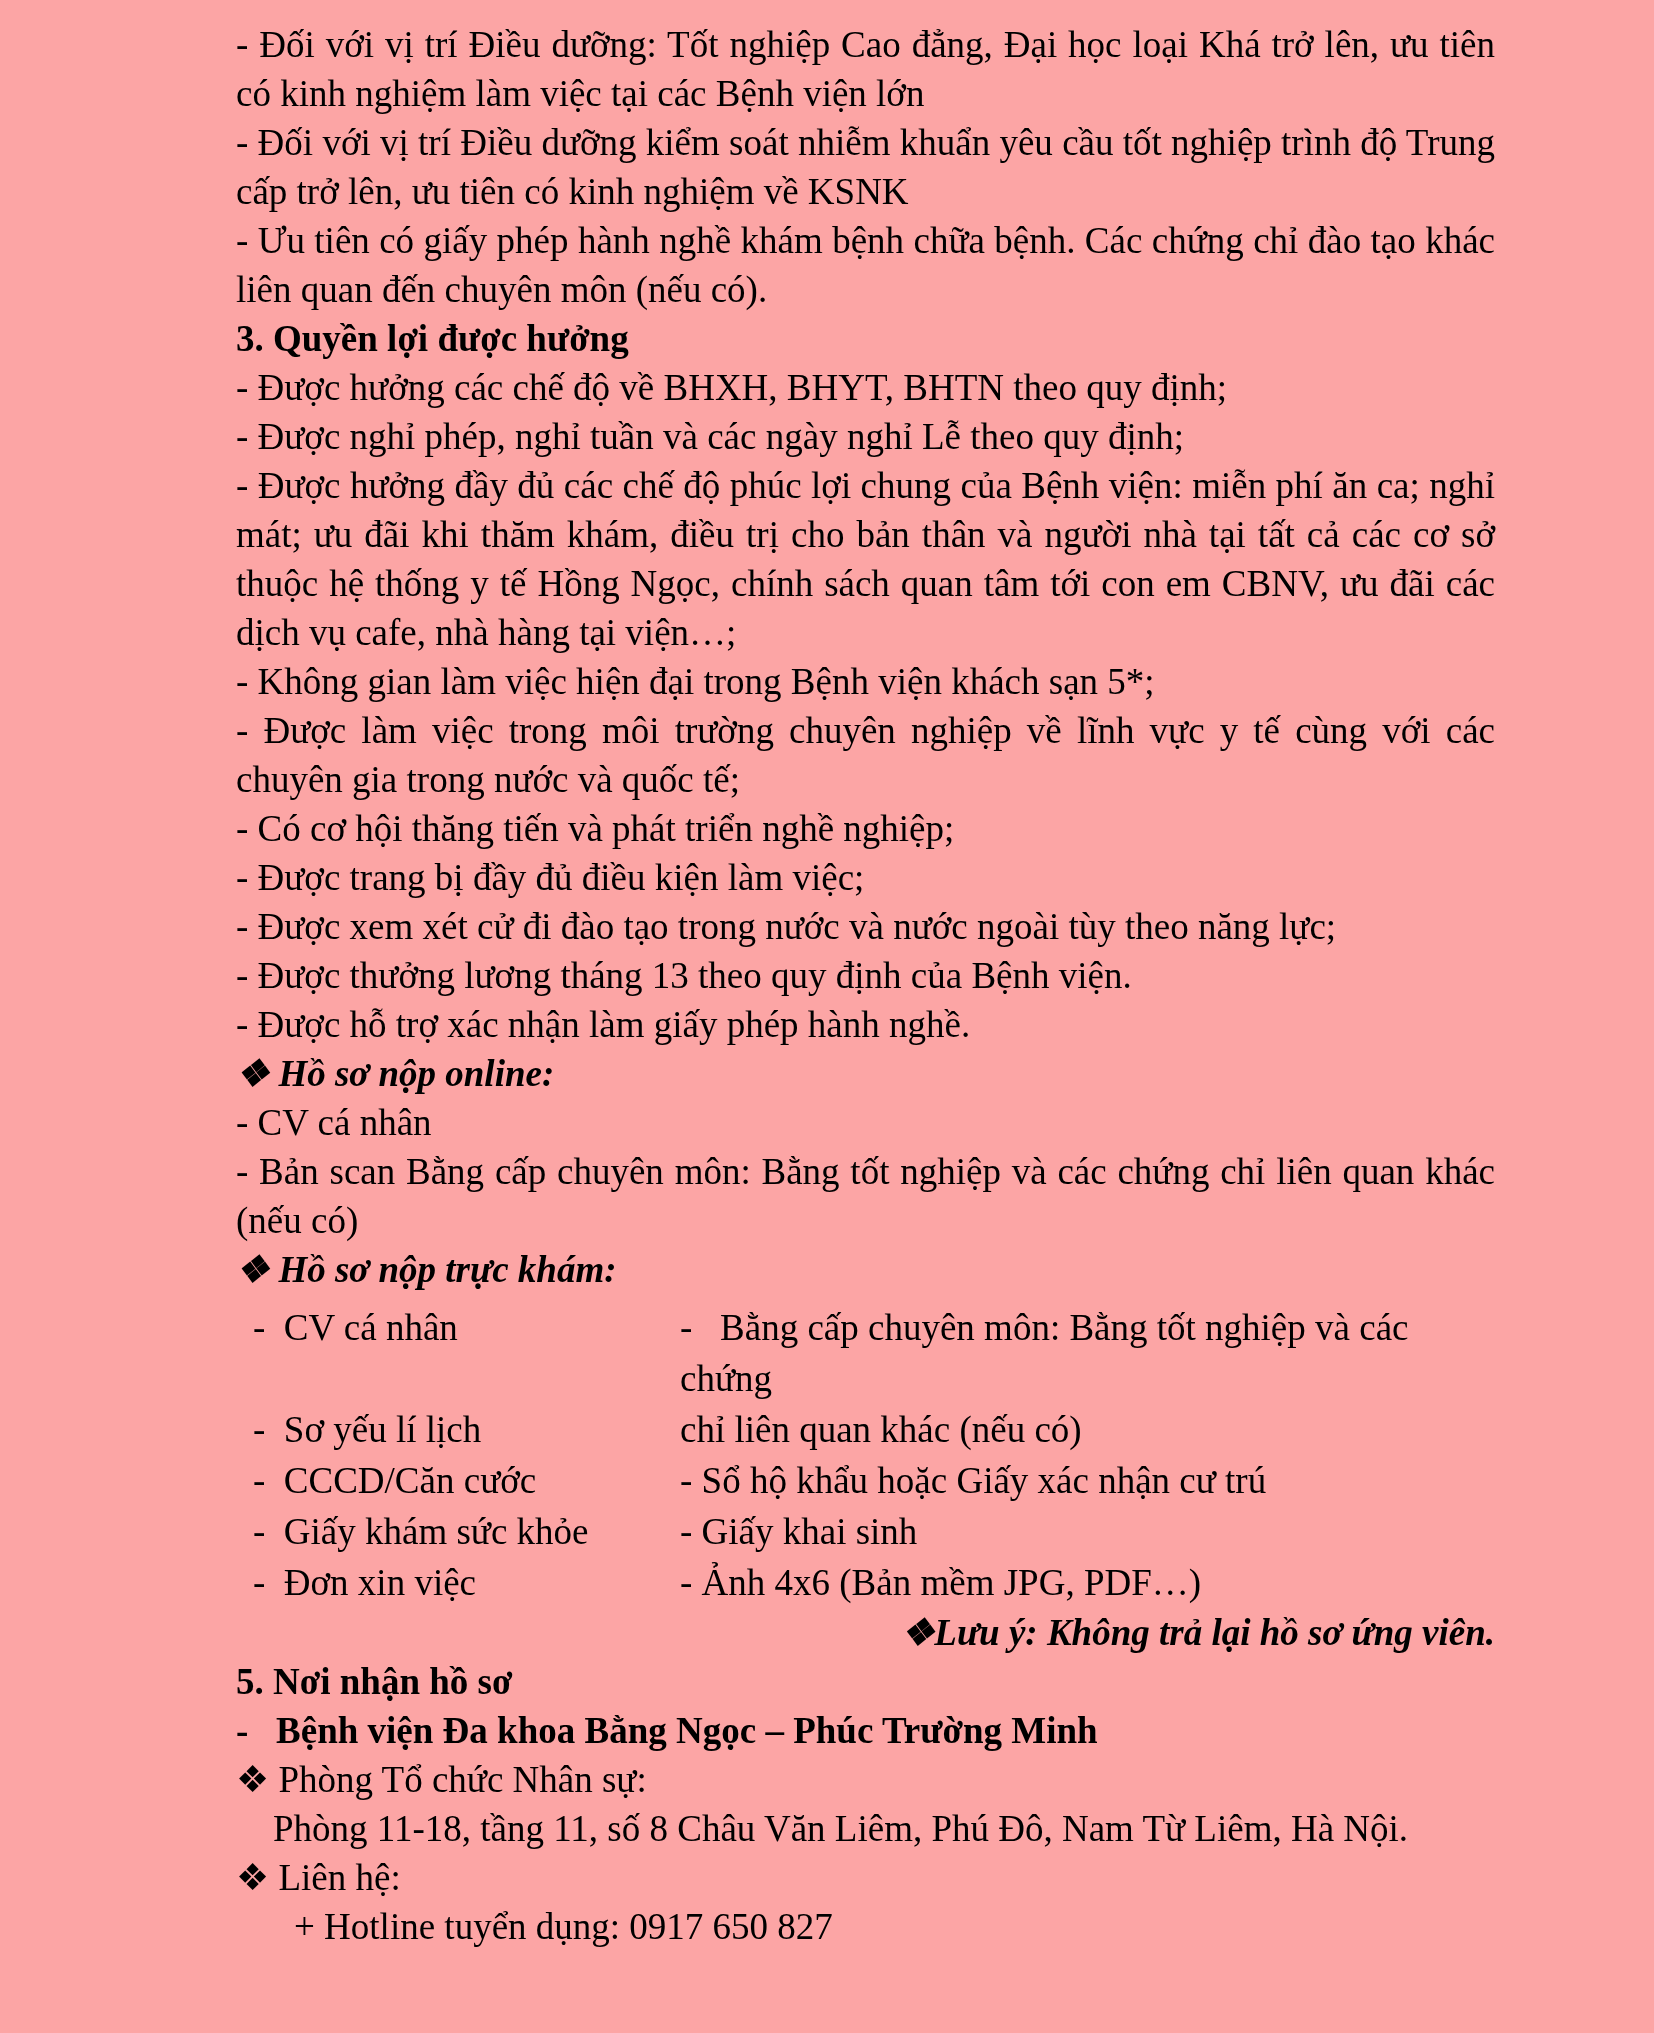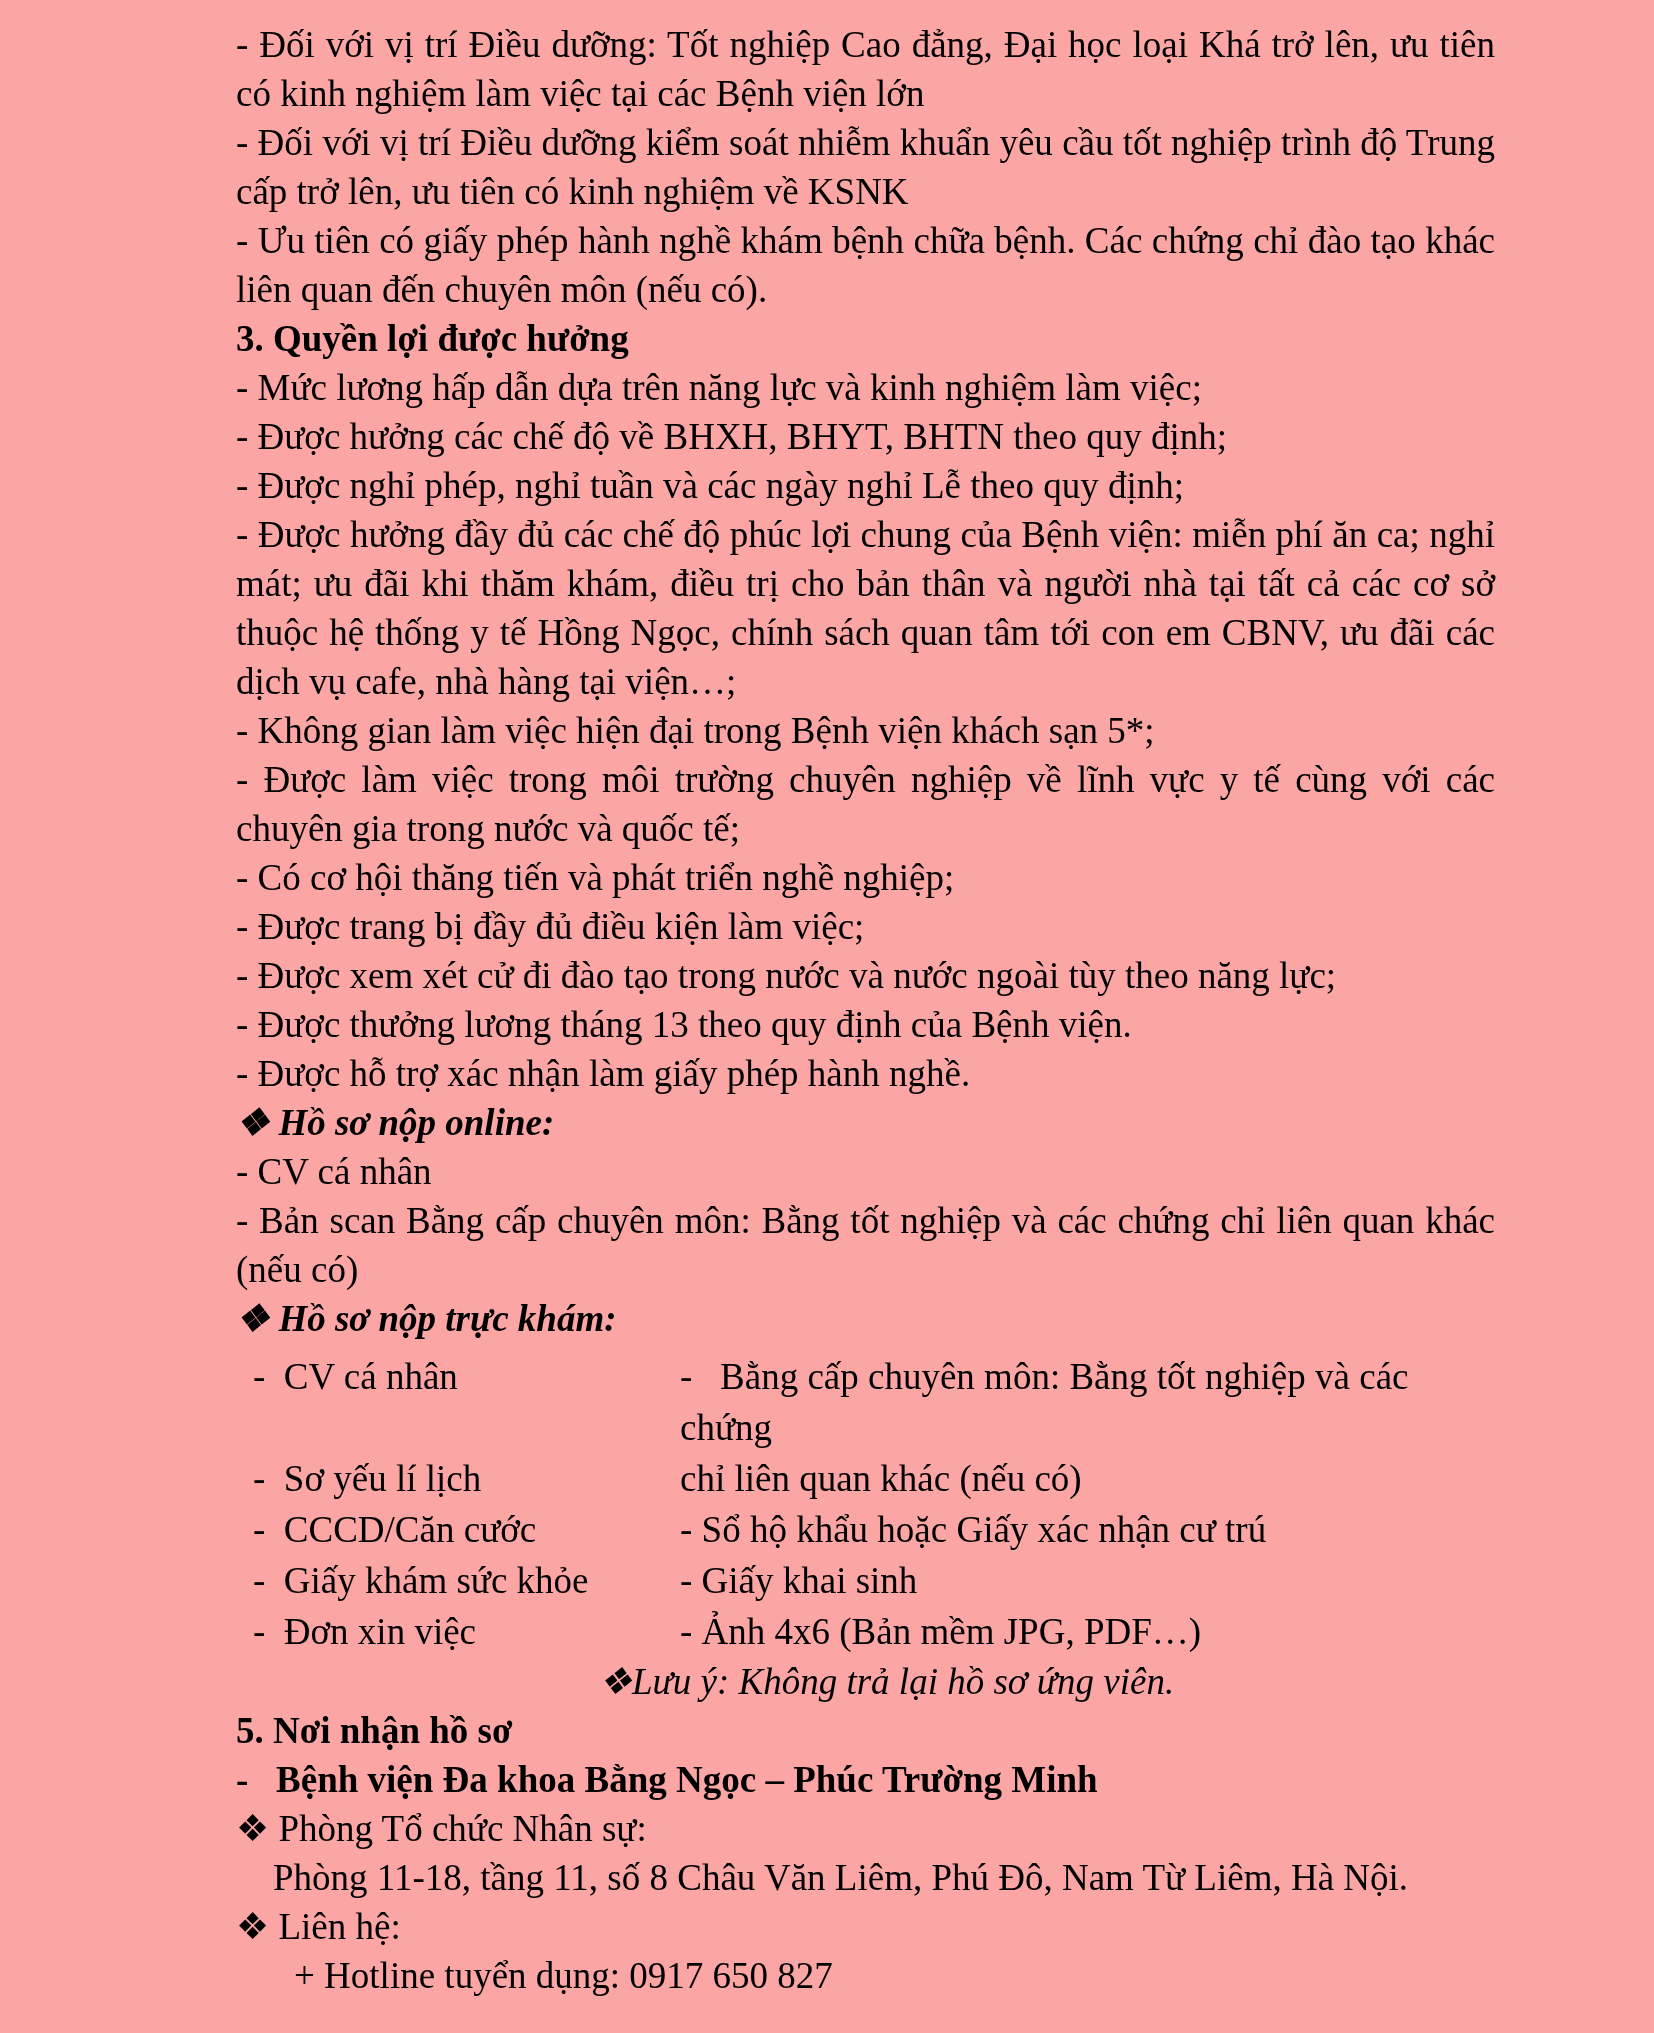--- a/index.html
+++ b/index.html
@@ -21,39 +21,38 @@
   .doc { padding: 20px 159px 0 236px; }
   .doc p {
     margin: 0;
     text-align: justify;
     white-space: pre-wrap;
   }
   p.para { }
   p.heading, p.heading-spaced, p.bold-line { font-weight: 700; }
   p.heading-spaced { }
   p.subheading { font-weight: 700; font-style: italic; }
-  p.note { font-weight: 400; font-style: italic; padding-left: 42px; text-align: center; }
+  p.note { font-weight: 700; font-style: italic; padding-left: 42px; text-align: right; }
   p.contact { }
   p.address { padding-left: 37px; text-align: left; }
   p.hotline { padding-left: 58px; text-align: left; }
   .cols { margin-top: 8px; }
   .col-row { display: flex; line-height: 51px; }
   .col-left { flex: 0 0 444px; padding-left: 17px; box-sizing: border-box; white-space: pre-wrap; }
   .col-right { flex: 1; white-space: pre-wrap; }
 </style>
 </head>
 <body>
 
 <div class="page">
   <div class="doc">
       <p class="para">- Đối với vị trí Điều dưỡng: Tốt nghiệp Cao đẳng, Đại học loại Khá trở lên, ưu tiên có kinh nghiệm làm việc tại các Bệnh viện lớn</p>
       <p class="para">- Đối với vị trí Điều dưỡng kiểm soát nhiễm khuẩn yêu cầu tốt nghiệp trình độ Trung cấp trở lên, ưu tiên có kinh nghiệm về KSNK</p>
       <p class="para">- Ưu tiên có giấy phép hành nghề khám bệnh chữa bệnh. Các chứng chỉ đào tạo khác liên quan đến chuyên môn (nếu có).</p>
       <p class="heading">3. Quyền lợi được hưởng</p>
-      <p class="para">- Mức lương hấp dẫn dựa trên năng lực và kinh nghiệm làm việc;</p>
       <p class="para">- Được hưởng các chế độ về BHXH, BHYT, BHTN theo quy định;</p>
       <p class="para">- Được nghỉ phép, nghỉ tuần và các ngày nghỉ Lễ theo quy định;</p>
       <p class="para">- Được hưởng đầy đủ các chế độ phúc lợi chung của Bệnh viện: miễn phí ăn ca; nghỉ mát; ưu đãi khi thăm khám, điều trị cho bản thân và người nhà tại tất cả các cơ sở thuộc hệ thống y tế Hồng Ngọc, chính sách quan tâm tới con em CBNV, ưu đãi các dịch vụ cafe, nhà hàng tại viện…;</p>
       <p class="para">- Không gian làm việc hiện đại trong Bệnh viện khách sạn 5*;</p>
       <p class="para">- Được làm việc trong môi trường chuyên nghiệp về lĩnh vực y tế cùng với các chuyên gia trong nước và quốc tế;</p>
       <p class="para">- Có cơ hội thăng tiến và phát triển nghề nghiệp;</p>
       <p class="para">- Được trang bị đầy đủ điều kiện làm việc;</p>
       <p class="para">- Được xem xét cử đi đào tạo trong nước và nước ngoài tùy theo năng lực;</p>
       <p class="para">- Được thưởng lương tháng 13 theo quy định của Bệnh viện.</p>
       <p class="para">- Được hỗ trợ xác nhận làm giấy phép hành nghề.</p>

